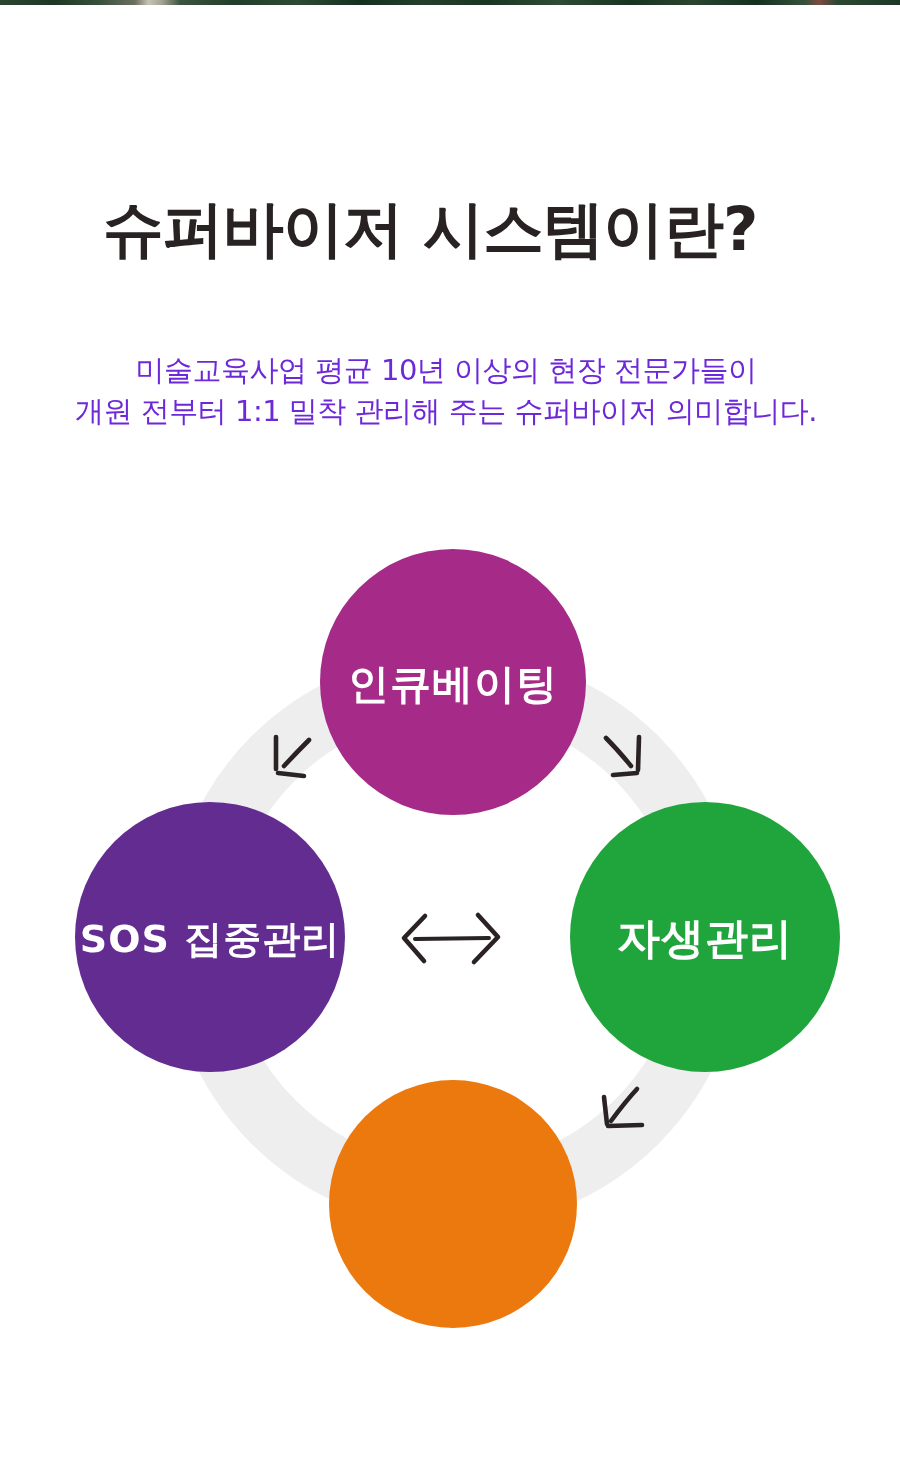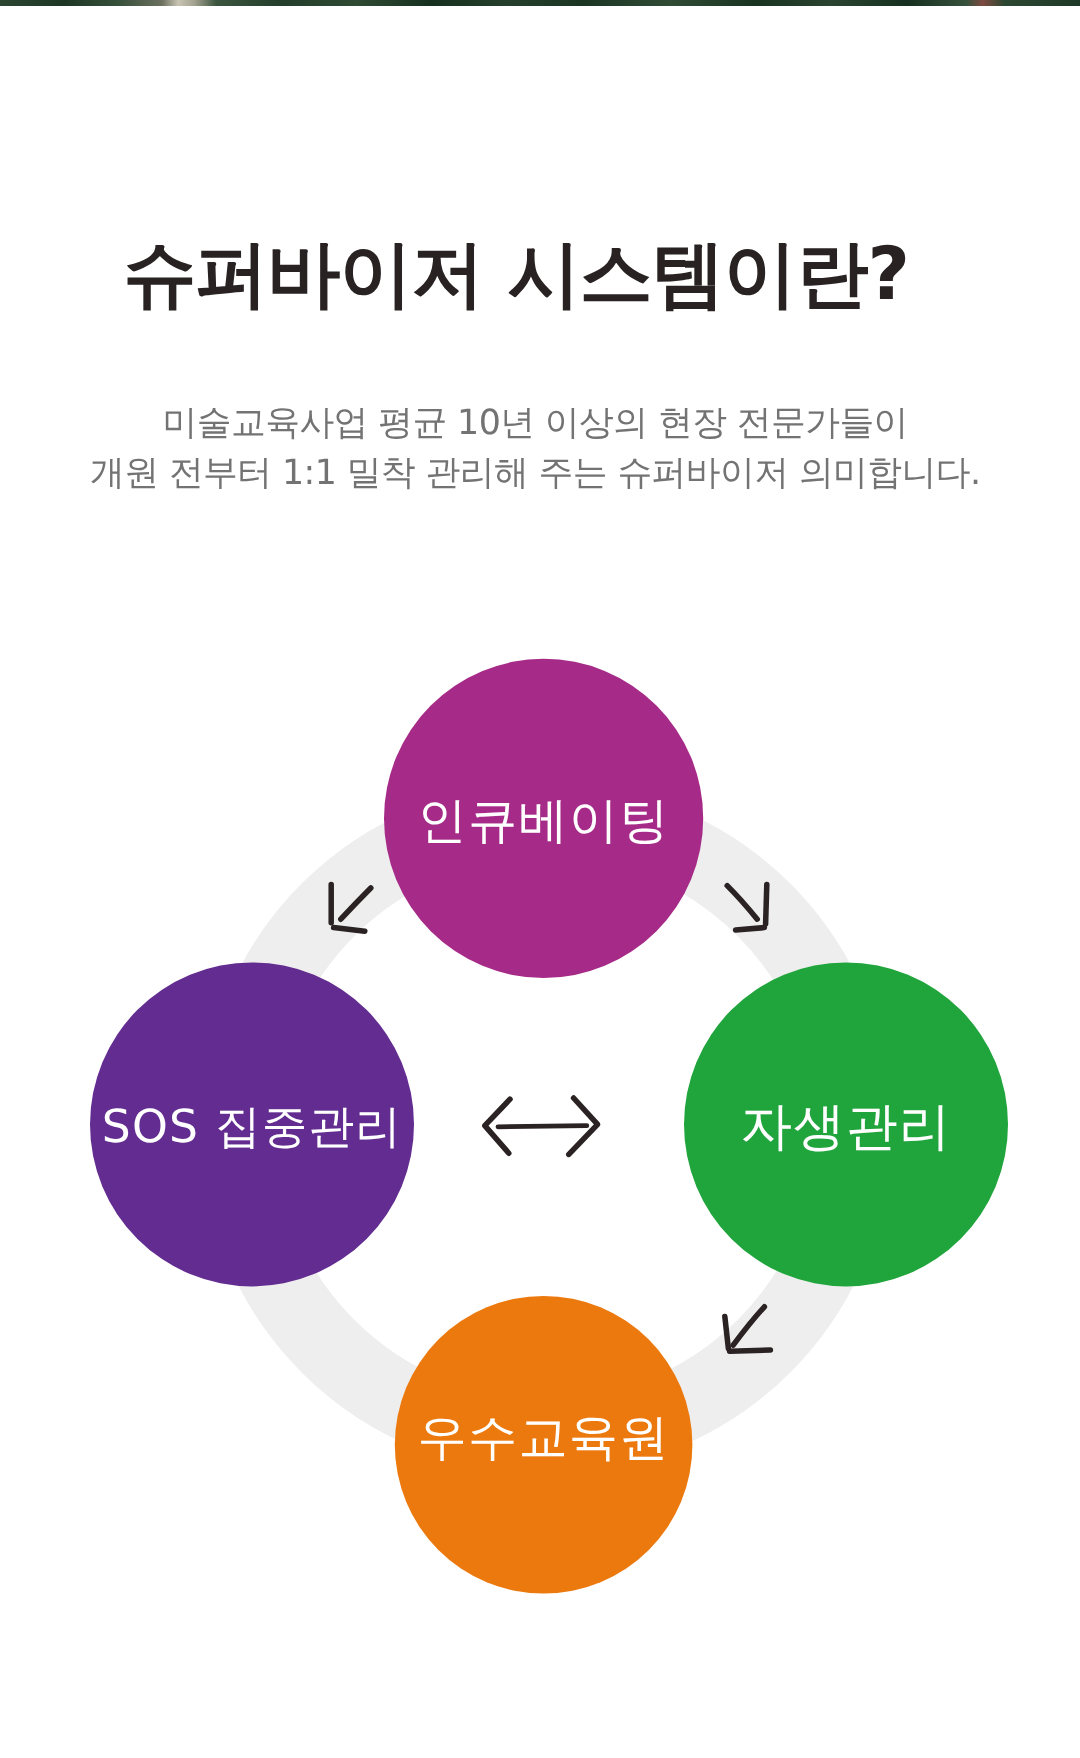--- a/index.html
+++ b/index.html
@@ -20,33 +20,33 @@
       #253f2c 47%, #1b3523 54%, #2f4b34 62%, #193321 70%, #2a4430 77%,
       #153020 84%, #36513b 89.5%, #7e4a41 91%, #2c4731 93%, #1d3826 100%);
   }
   .title {
     position: absolute; top: 150px; left: 0; width: 860px;
     text-align: center;
     font-size: 61px; font-weight: 800; letter-spacing: -1px;
     color: #292223; line-height: 1.25;
   }
   .subtitle {
-    position: absolute; top: 332px; left: 0; width: 892px;
+    position: absolute; top: 350px; left: 0; width: 892px;
     text-align: center;
     font-size: 29px; line-height: 41px; letter-spacing: -0.5px;
-    color: #737373;
+    color: #6d28d9;
   }
   .diagram-svg {
     position: absolute; top: 0; left: 0; width: 900px; height: 1465px;
   }
   .node-label {
     position: absolute;
     transform: translate(-50%, -50%);
     color: #ffffff; white-space: nowrap;
-    letter-spacing: 1px; font-weight: 400;
+    letter-spacing: 1px; font-weight: 700;
   }
   .label-incubating { left: 453px; top: 684px; font-size: 41px; }
   .label-sos        { left: 210px; top: 939px; font-size: 38px; }
   .label-self       { left: 705px; top: 939px; font-size: 43px; }
   .label-excellent  { left: 453px; top: 1198px; font-size: 41px; }
 </style>
 </head>
 <body>
 
 <div class="page">
@@ -93,15 +93,14 @@
         <path d="M 637 1089 Q 625 1102 611 1121"></path>
         <path d="M 604 1097 L 607 1124"></path>
         <path d="M 608 1126 L 642 1125"></path>
       </g>
     </g>
   </svg>
 
   <div class="node-label label-incubating">인큐베이팅</div>
   <div class="node-label label-self">자생관리</div>
   <div class="node-label label-sos">SOS 집중관리</div>
-  <div class="node-label label-excellent">우수교육원</div>
 
 </div>
 
 </body></html>

